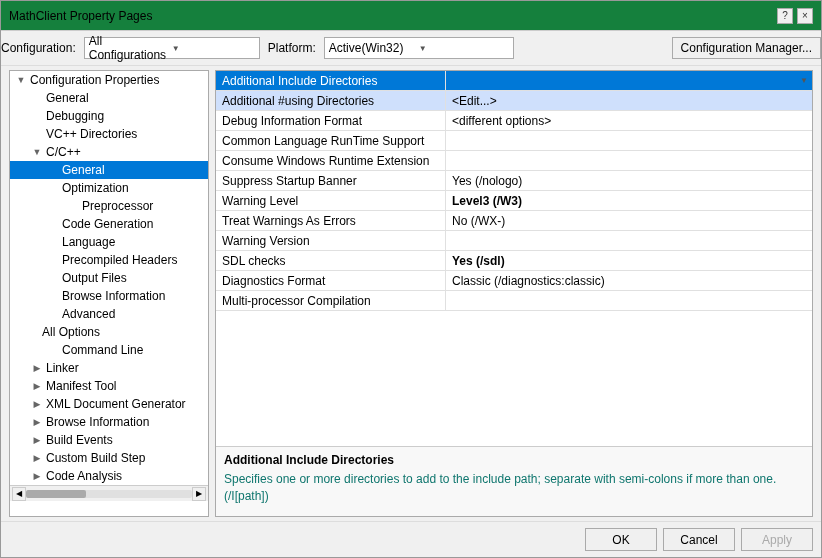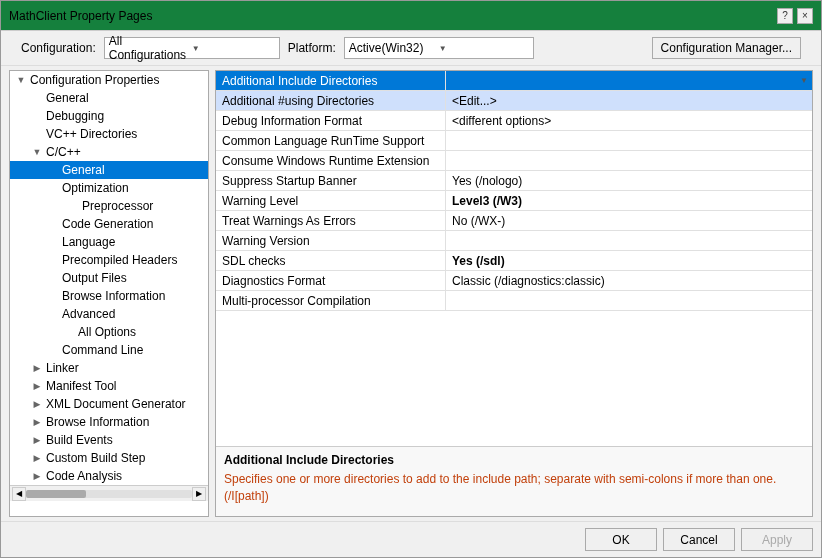--- a/index.html
+++ b/index.html
@@ -46,21 +46,21 @@
       background: #f0f0f0;
       border: 1px solid #aaa;
       display: flex;
       align-items: center;
       justify-content: center;
       font-size: 10px;
       cursor: pointer;
       color: #333;
     }
     .config-bar {
-      padding: 6px 20px;
+      padding: 6px 0;
       display: flex;
       align-items: center;
       gap: 8px;
       background: #f0f0f0;
       border-bottom: 1px solid #ddd;
     }
     .config-label {
       font-size: 12px;
     }
     .config-select {
@@ -173,21 +173,21 @@
       background: #f8f8f8;
       min-height: 70px;
     }
     .desc-title {
       font-weight: bold;
       font-size: 12px;
       margin-bottom: 4px;
     }
     .desc-text {
       font-size: 12px;
-      color: #c2410c;
+      color: #0f766e;
       line-height: 1.4;
     }
     
     .bottom-bar {
       padding: 6px 8px;
       display: flex;
       justify-content: flex-end;
       gap: 6px;
       background: #f0f0f0;
       border-top: 1px solid #ddd;
@@ -316,21 +316,21 @@
           <span style="margin-left: 2px;">Output Files</span>
         </div>
         <div class="tree-item" style="padding-left: 36px;">
           <span class="expand-icon"></span>
           <span style="margin-left: 2px;">Browse Information</span>
         </div>
         <div class="tree-item" style="padding-left: 36px;">
           <span class="expand-icon"></span>
           <span style="margin-left: 2px;">Advanced</span>
         </div>
-        <div class="tree-item" style="padding-left: 52px;">
+        <div class="tree-item" style="padding-left: 16px;">
           <span class="expand-icon"></span>
           <span style="margin-left: 2px;">All Options</span>
         </div>
         <div class="tree-item" style="padding-left: 36px;">
           <span class="expand-icon"></span>
           <span style="margin-left: 2px;">Command Line</span>
         </div>
         <div class="tree-item" style="padding-left: 20px;">
           <span class="expand-icon">▶</span>
           <span style="margin-left: 2px;">Linker</span>

